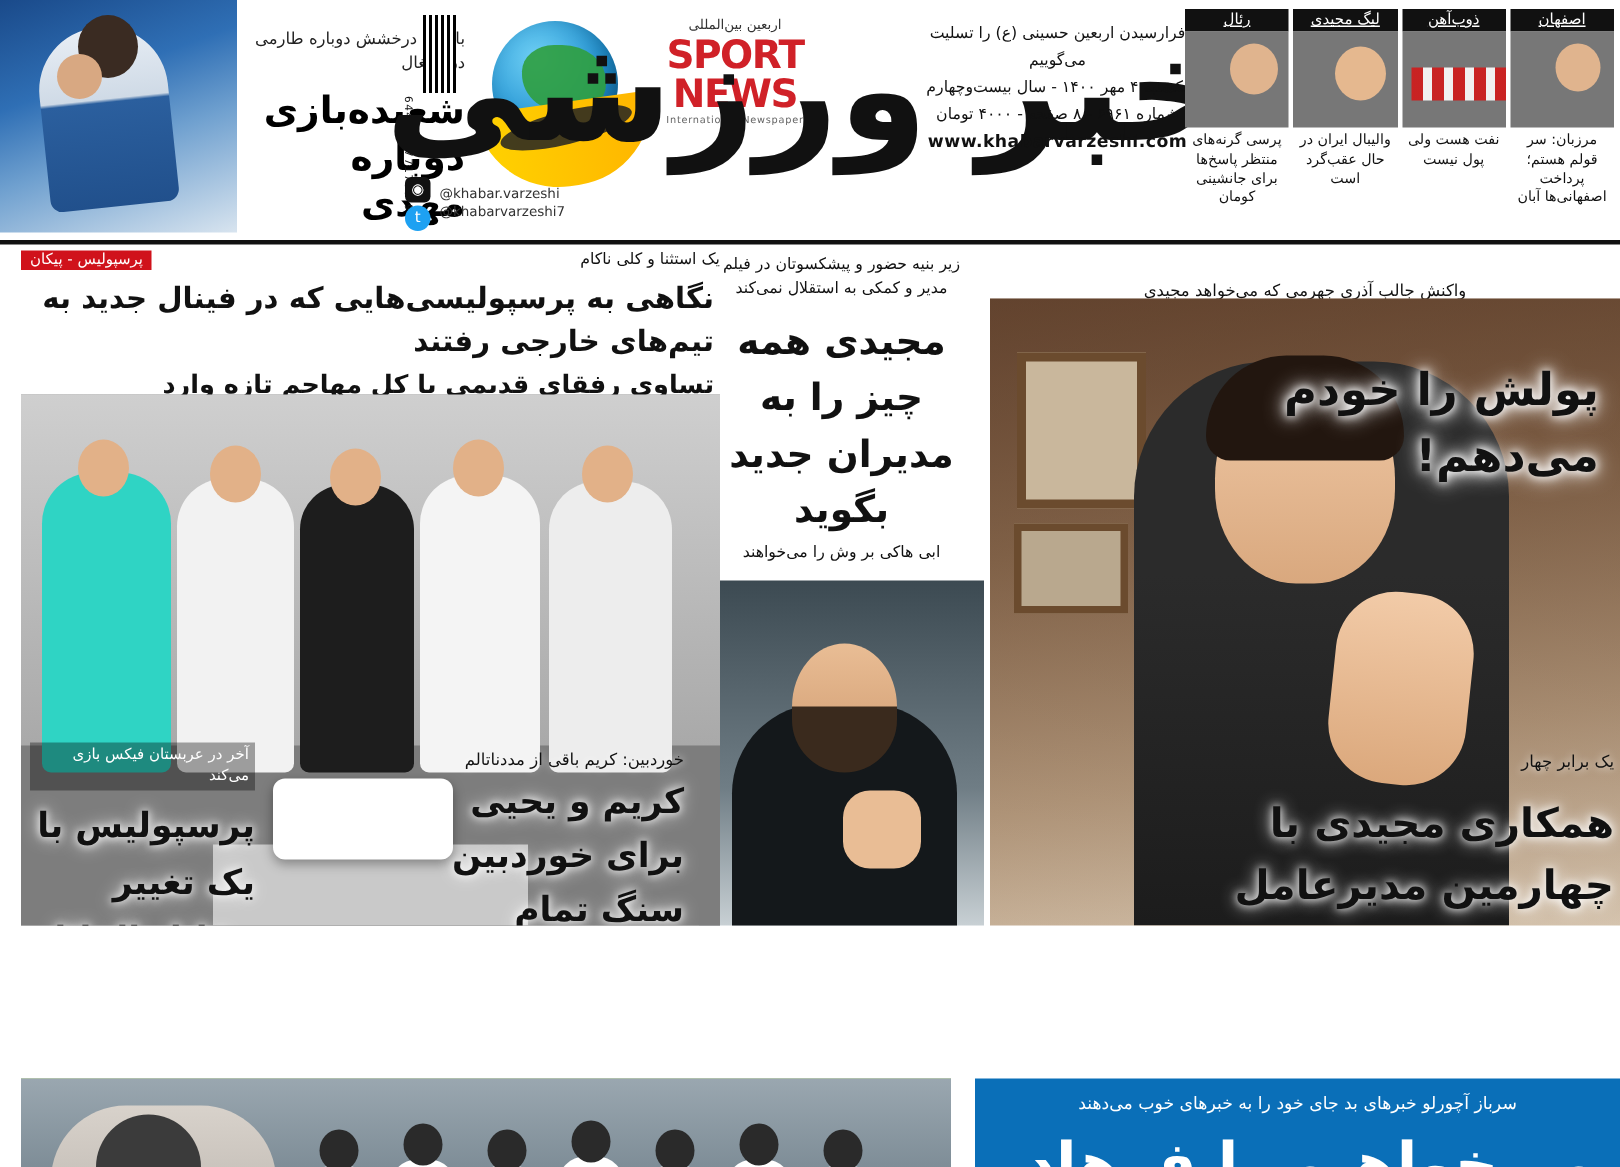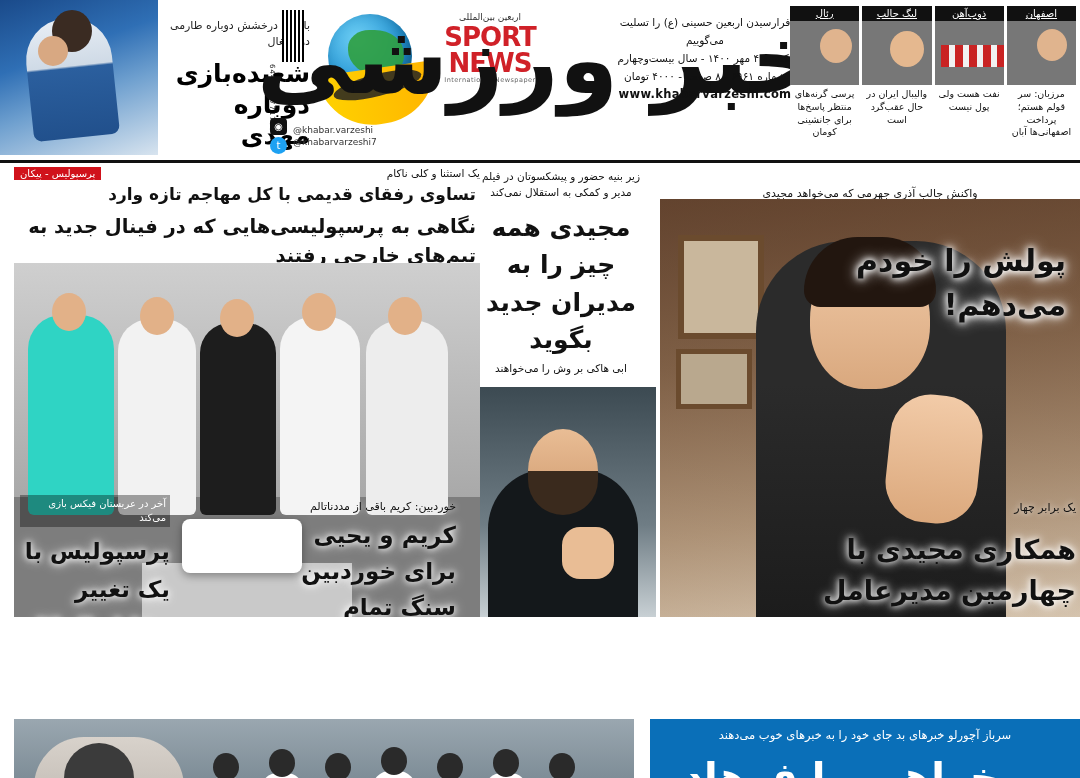--- a/index.html
+++ b/index.html
@@ -321,21 +321,21 @@
         <div class="label">اصفهان</div>
         <div class="photo ph-coach"></div>
         <div class="cap">مرزبان: سر قولم هستم؛ پرداخت اصفهانی‌ها آبان</div>
       </div>
       <div class="mbox">
         <div class="label">ذوب‌آهن</div>
         <div class="photo ph-team"></div>
         <div class="cap">نفت هست ولی پول نیست</div>
       </div>
       <div class="mbox">
-        <div class="label">لیگ جالب</div>
+        <div class="label">لیگ مجیدی</div>
         <div class="photo ph-player"></div>
         <div class="cap">والیبال ایران در حال عقب‌گرد است</div>
       </div>
       <div class="mbox">
         <div class="label">رئال</div>
         <div class="photo ph-man"></div>
         <div class="cap">پرسی گرنه‌های منتظر پاسخ‌ها برای جانشینی کومان</div>
       </div>
     </div>
   </div>
@@ -373,22 +373,22 @@
         <div class="beard"></div>
         <div class="fist2"></div>
       </div>
     </div>
 
     <div class="story-left">
       <div class="sl-kickers">
         <span>یک استثنا و کلی ناکام</span>
         <span class="badge">پرسپولیس - پیکان</span>
       </div>
+      <div class="sl-head">نگاهی به پرسپولیسی‌هایی که در فینال جدید به تیم‌های خارجی رفتند</div>
       <div class="sl-head" style="font-size:17px;font-weight:bold;margin-top:2px;">تساوی رفقای قدیمی با کل مهاجم تازه وارد</div>
-      <div class="sl-head">نگاهی به پرسپولیسی‌هایی که در فینال جدید به تیم‌های خارجی رفتند</div>
 
       <div class="sl-photo">
         <div class="wallpaper"></div>
         <div class="floor"></div>
         <div class="p1"></div>
         <div class="h" style="left:38px;top:30px"></div>
         <div class="p2"></div>
         <div class="h" style="left:126px;top:34px"></div>
         <div class="p3"></div>
         <div class="h" style="left:206px;top:36px"></div>

